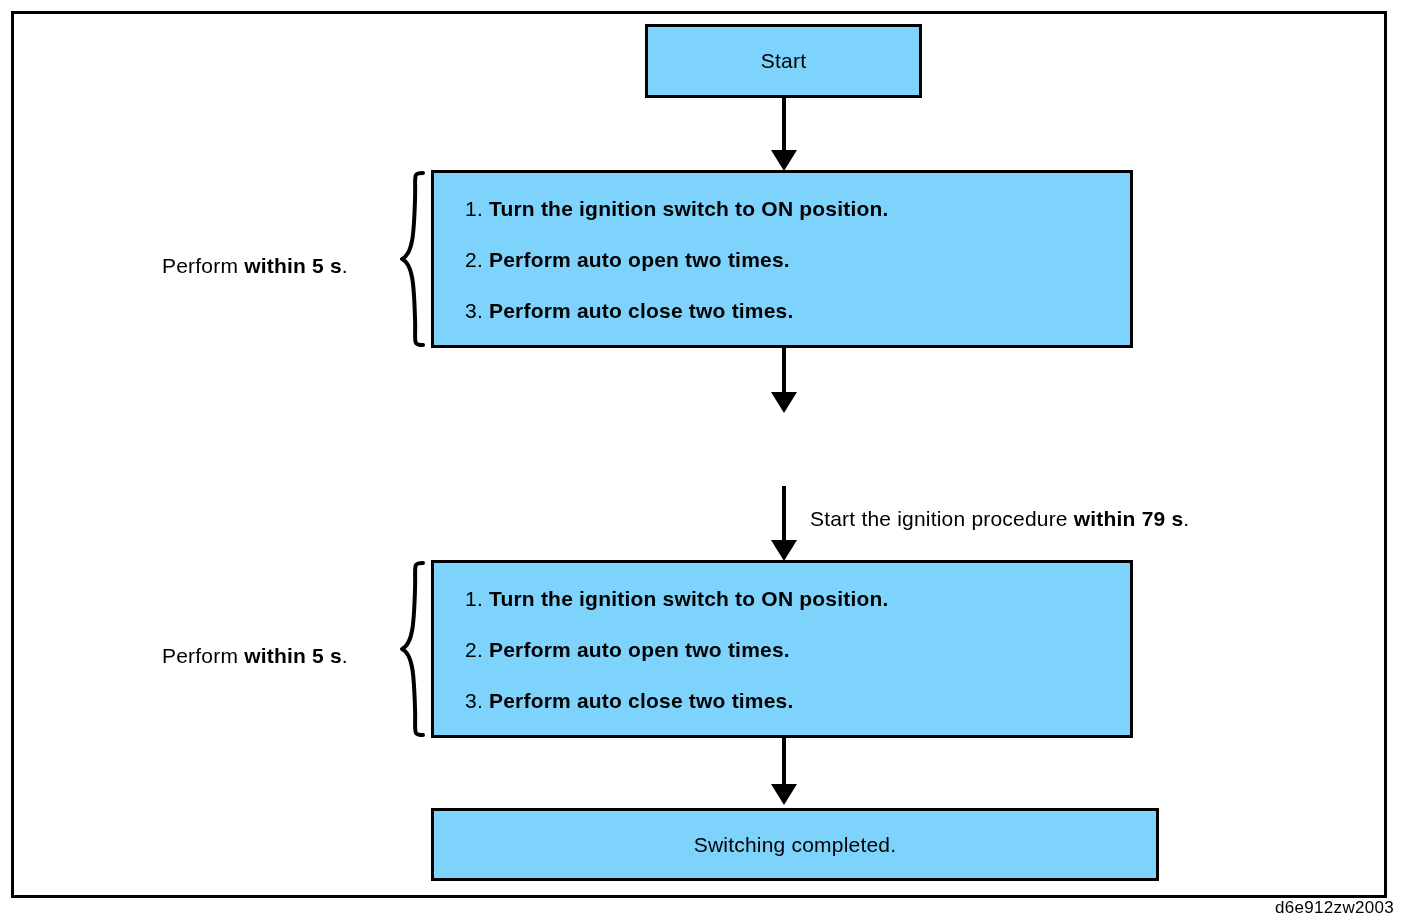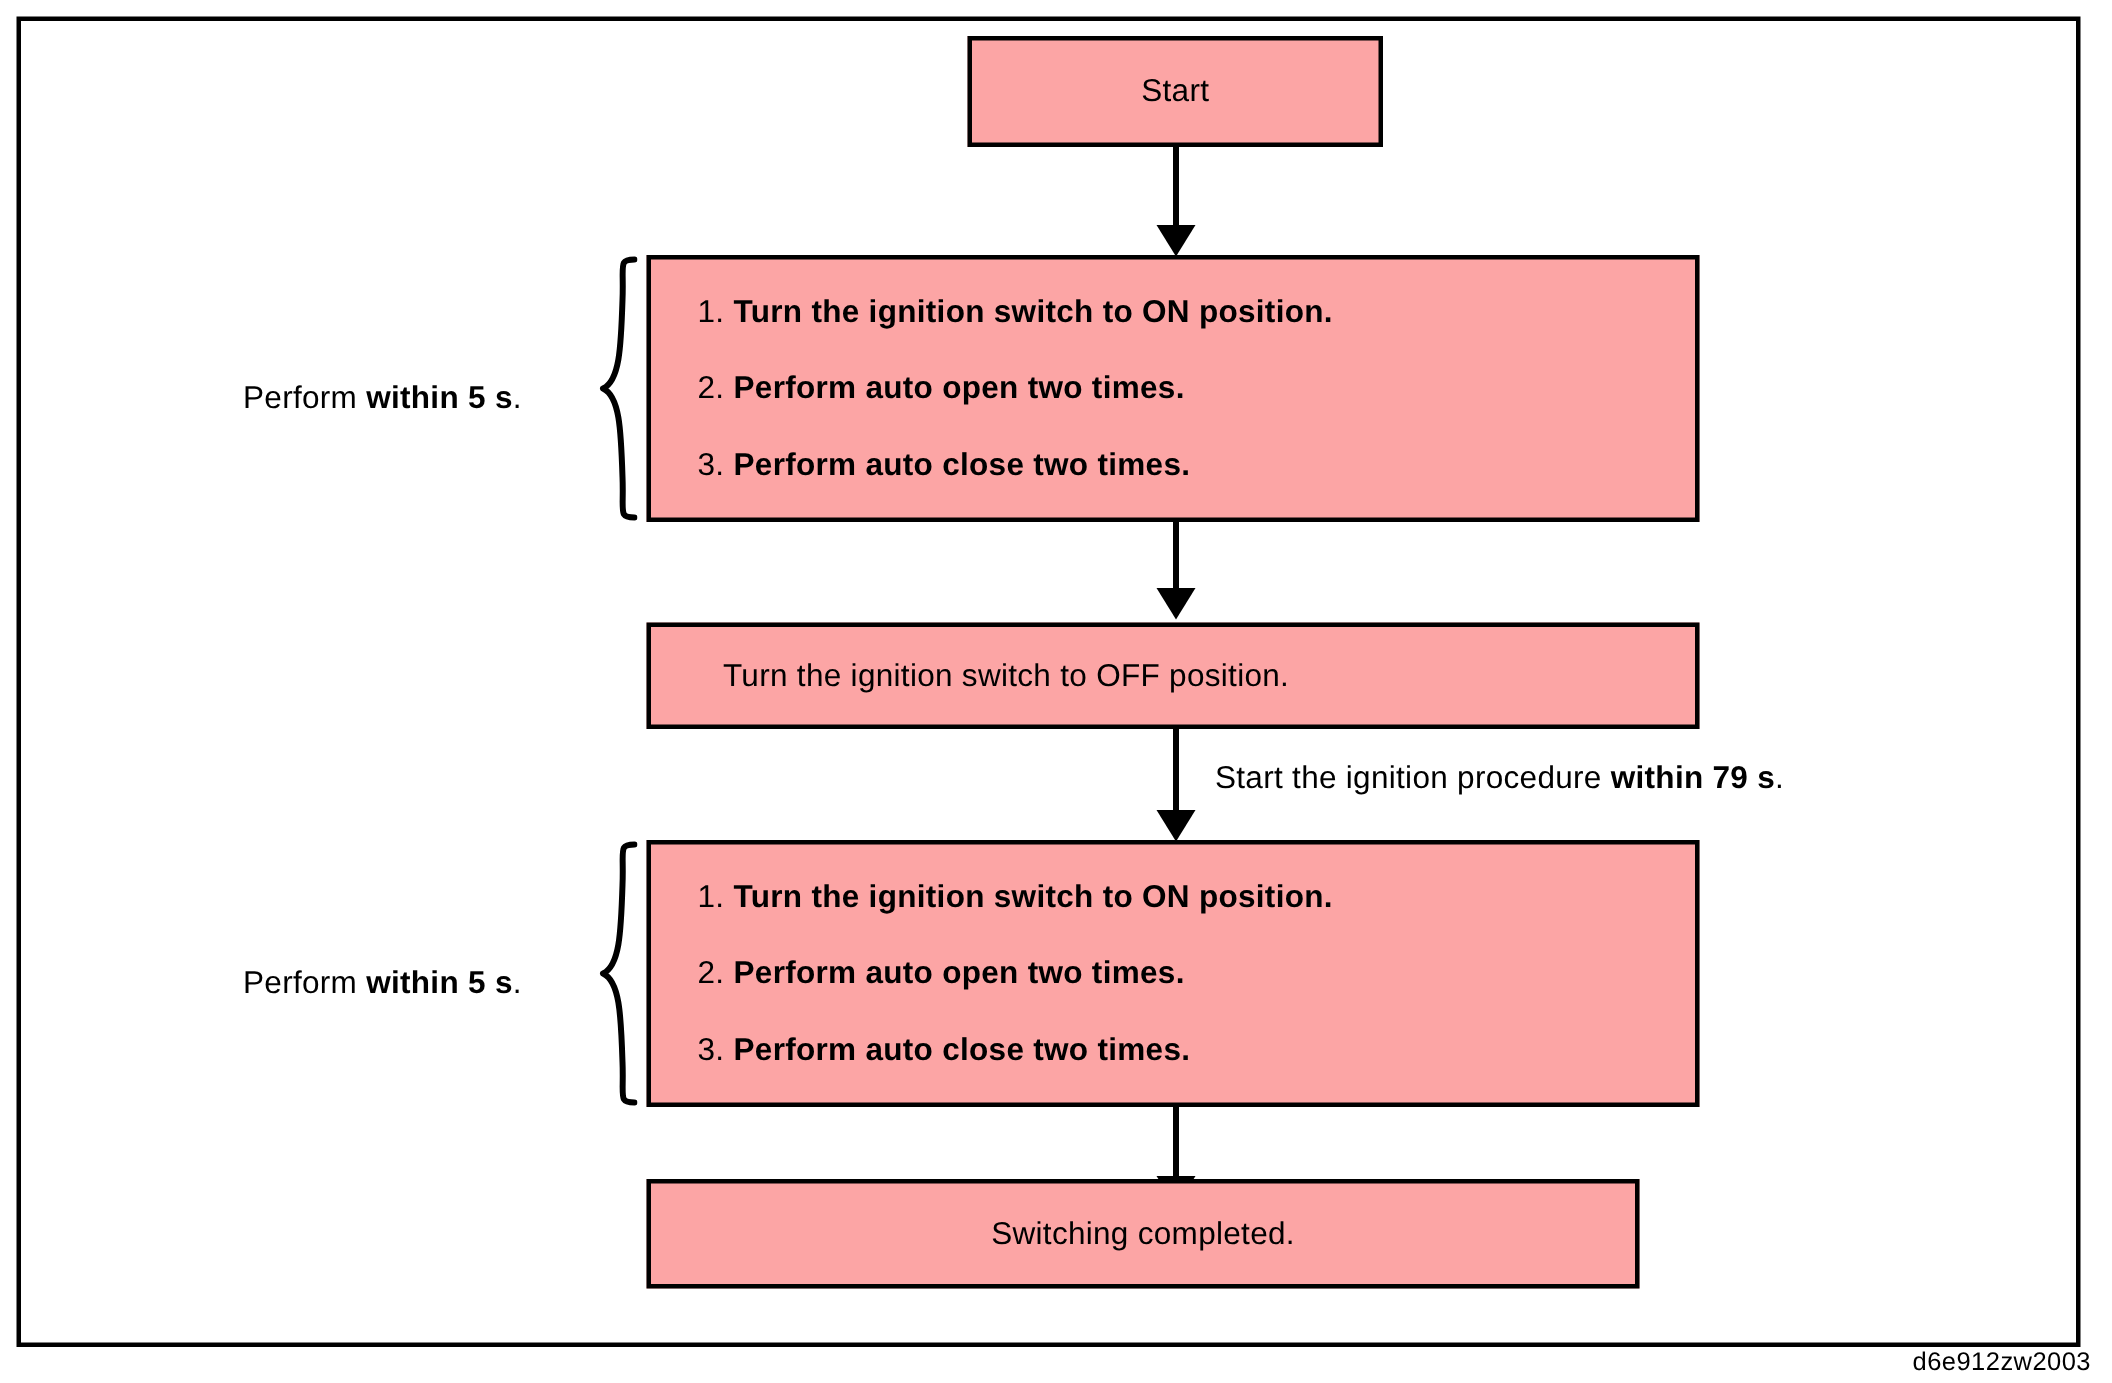--- a/index.html
+++ b/index.html
@@ -31,21 +31,21 @@
     height: 887px;
     border: 3px solid #000000;
     box-sizing: border-box;
   }
 
   
   .box {
     position: absolute;
     border: 3px solid #000000;
     box-sizing: border-box;
-    background: #fca5a5;
+    background: #7dd3fc;
   }
 
   .box-center-text {
     position: absolute;
     left: 0;
     right: 0;
     top: 50%;
     transform: translateY(-50%);
     text-align: center;
     font-size: 21px;
@@ -86,22 +86,22 @@
 
   #off-box {
     left: 431px;
     top: 415px;
     width: 702px;
     height: 71px;
   }
 
   #end-box {
     left: 431px;
-    top: 786px;
-    width: 662px;
+    top: 808px;
+    width: 728px;
     height: 73px;
   }
 
   .num-list {
     position: absolute;
     left: 31px;
     top: 50%;
     transform: translateY(-50%);
     margin: 0;
     padding: 0;
@@ -234,23 +234,20 @@
       <li>
         <span class="marker">3.</span>
         <span class="item-text">Perform auto close two times.</span>
       </li>
     </ul>
   </div>
 
   <div class="connector" style="left:782px; top:348px; height:46px;"></div>
   <div class="arrowhead" style="left:771px; top:392px;"></div>
 
-  <div class="box" id="off-box">
-    <div class="box-left-text">Turn the ignition switch to OFF position.</div>
-  </div>
 
   <div class="connector" style="left:782px; top:486px; height:58px;"></div>
   <div class="arrowhead" style="left:771px; top:540px;"></div>
 
   <div id="procedure-note">
     <span>Start the ignition procedure </span><b>within 79 s</b><span>.</span>
   </div>
 
   <div class="side-label" id="perform-label-2">
     <span>Perform </span><b>within 5 s</b><span>.</span>

